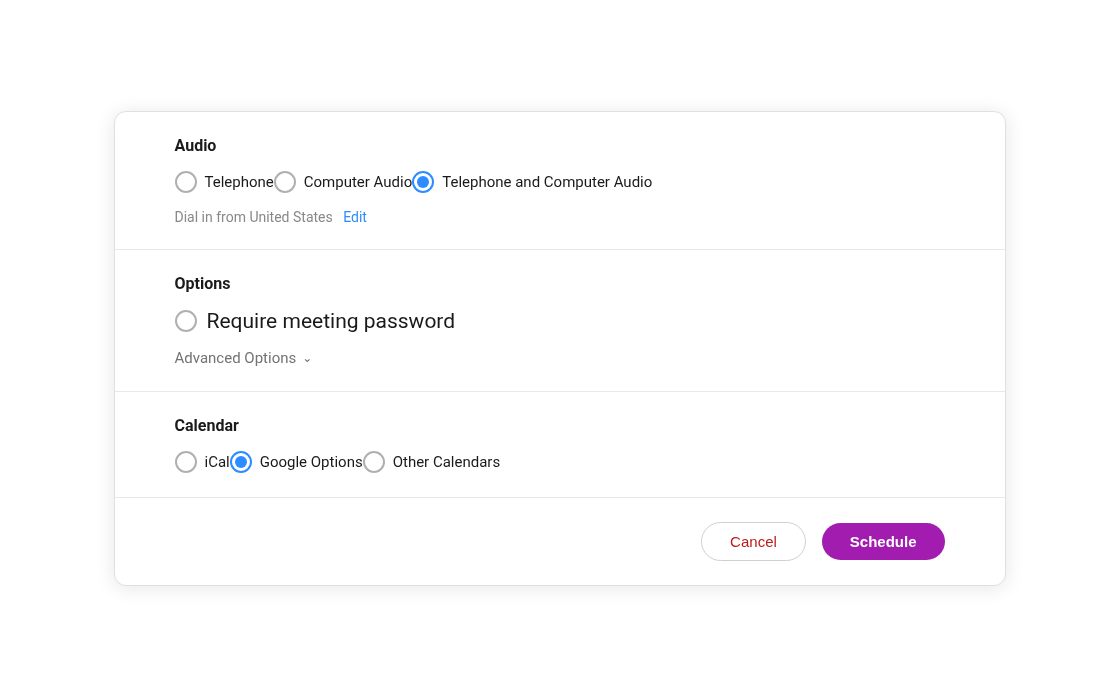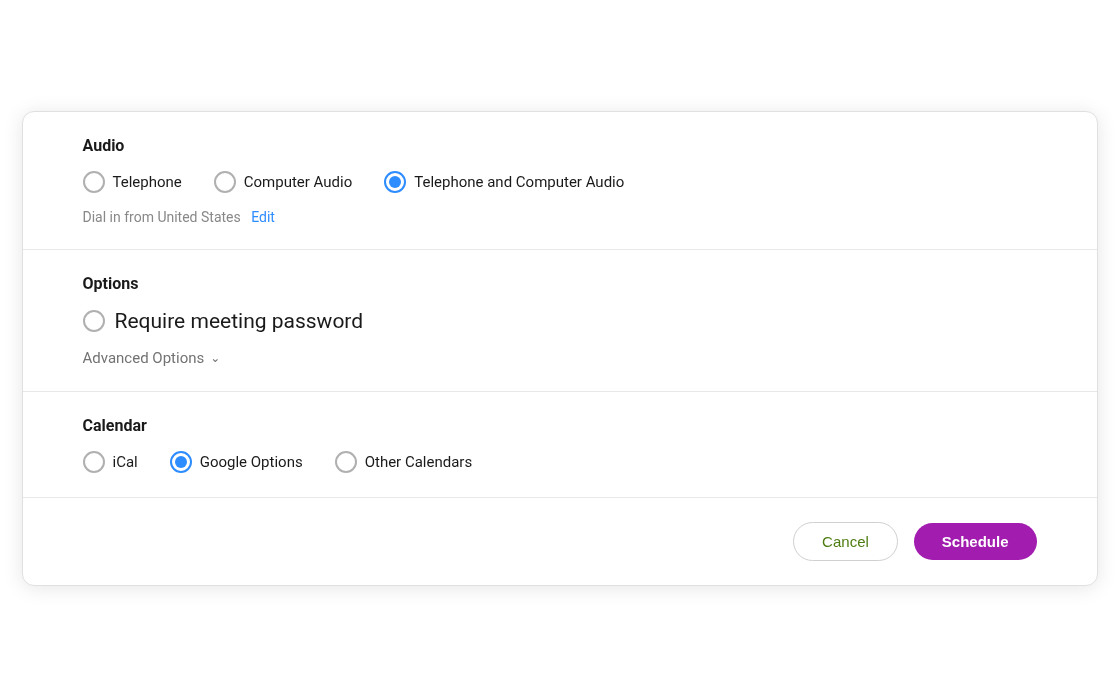--- a/index.html
+++ b/index.html
@@ -15,21 +15,21 @@
       height: 696px;
       display: flex;
       align-items: center;
       justify-content: center;
     }
 
     .dialog {
       background: #fff;
       border: 1px solid #e0e0e0;
       border-radius: 12px;
-      width: 1076px;
+      width: 892px;
       padding: 0;
       box-shadow: 0 2px 20px rgba(0,0,0,0.1);
     }
 
     .section {
       padding: 24px 60px 24px 60px;
       border-bottom: 1px solid #e8e8e8;
     }
 
     .section:last-child {
@@ -39,21 +39,20 @@
     .section-title {
       font-weight: 700;
       font-size: 16px;
       color: #1a1a1a;
       margin-bottom: 16px;
     }
 
     .radio-group {
       display: flex;
       align-items: center;
-      gap: 32px;
       flex-wrap: wrap;
     }
 
     .radio-option {
       display: flex;
       align-items: center;
       gap: 8px;
       cursor: pointer;
     }
 
@@ -146,21 +145,21 @@
       align-items: center;
       gap: 16px;
     }
 
     .cancel-btn {
       padding: 10px 28px;
       border: 1.5px solid #d0d0d0;
       border-radius: 20px;
       background: #fff;
       font-size: 15px;
-      color: #4d7c0f;
+      color: #b91c1c;
       cursor: pointer;
       font-weight: 400;
     }
 
     .schedule-btn {
       padding: 10px 28px;
       border: none;
       border-radius: 20px;
       background: #a21caf;
       font-size: 15px;

